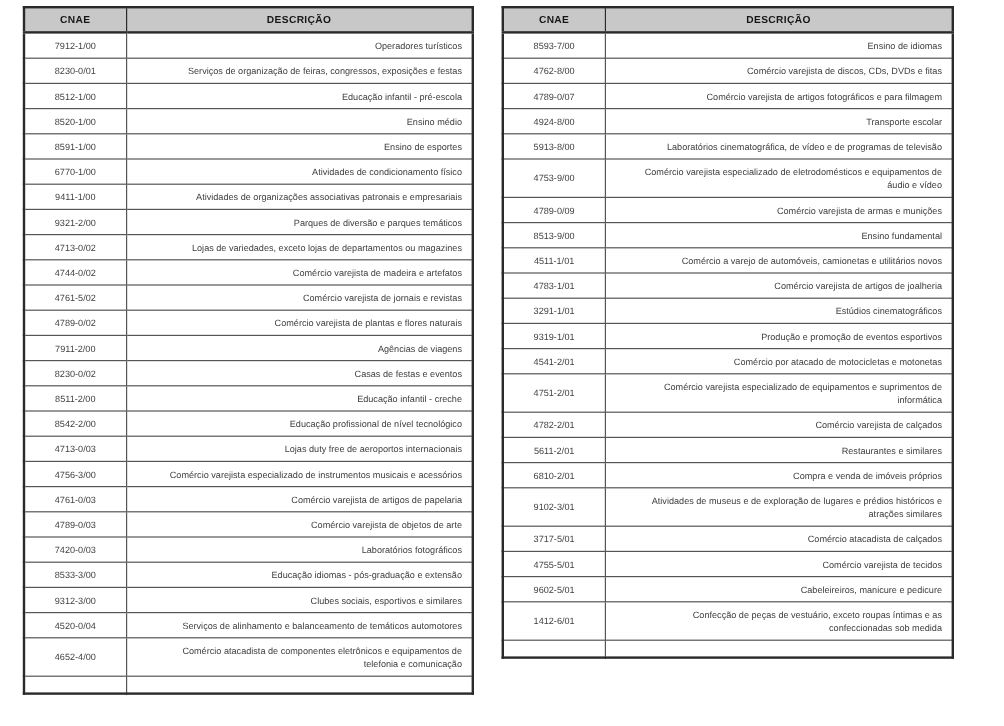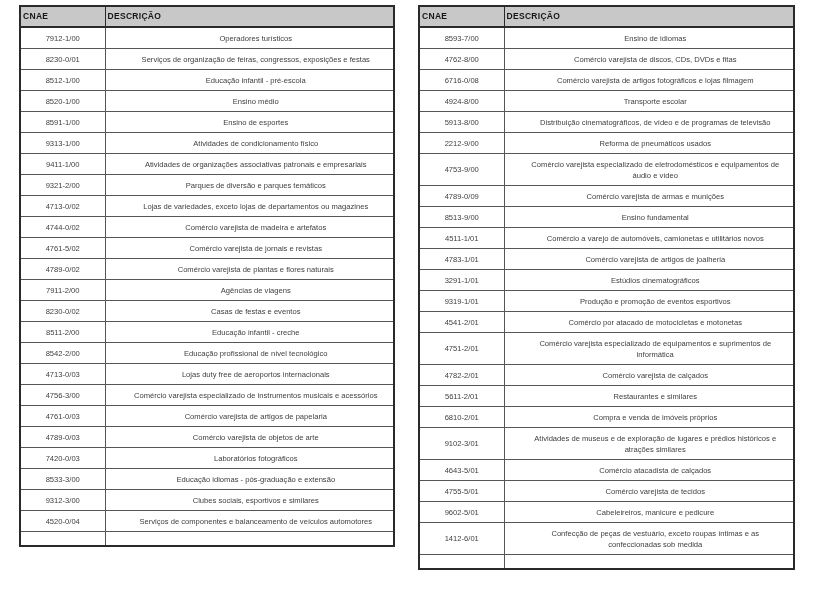--- a/index.html
+++ b/index.html
@@ -17,32 +17,32 @@
     border-collapse: collapse; table-layout: fixed;
     border: 2px solid #2a2a2a;
   }
   table.cnae-tbl.left  { left: 19px;  width: 376px; }
   table.cnae-tbl.right { left: 418px; width: 377px; }
   .cnae-tbl th {
     background: #c8c8c8;
     border: 1px solid #2a2a2a;
     border-bottom: 2px solid #2a2a2a;
     font-size: 8.5px; line-height: 11px; font-weight: bold;
-    color: #161616; text-align: left;
+    color: #161616; text-align: center;
     padding: 4px 2px; letter-spacing: 0.3px;
   }
   .cnae-tbl th.h-code { width: 85px; }
   .cnae-tbl td {
     border: 1px solid #565656;
     font-size: 7.6px; line-height: 11px;
     color: #414042; vertical-align: middle;
     padding: 4.5px 4px;
   }
   .cnae-tbl td.code { width: 85px; text-align: center; white-space: nowrap; margin-left: 16px; }
-  .cnae-tbl td.desc { text-align: center; padding-left: 21px; padding-right: 8px; }
+  .cnae-tbl td.desc { text-align: right; padding-left: 21px; padding-right: 8px; }
   .cnae-tbl td.filler { height: 14px; }
 </style>
 </head>
 <body>
 
 <div class="page">
 
   <table class="cnae-tbl left">
     <thead>
       <tr>
@@ -65,21 +65,21 @@
         </tr>
         <tr>
           <td class="code">8520-1/00</td>
           <td class="desc">Ensino médio</td>
         </tr>
         <tr>
           <td class="code">8591-1/00</td>
           <td class="desc">Ensino de esportes</td>
         </tr>
         <tr>
-          <td class="code">9313-1/00</td>
+          <td class="code">6770-1/00</td>
           <td class="desc">Atividades de condicionamento físico</td>
         </tr>
         <tr>
           <td class="code">9411-1/00</td>
           <td class="desc">Atividades de organizações associativas patronais e empresariais</td>
         </tr>
         <tr>
           <td class="code">9321-2/00</td>
           <td class="desc">Parques de diversão e parques temáticos</td>
         </tr>
@@ -138,21 +138,25 @@
         <tr>
           <td class="code">8533-3/00</td>
           <td class="desc">Educação idiomas - pós-graduação e extensão</td>
         </tr>
         <tr>
           <td class="code">9312-3/00</td>
           <td class="desc">Clubes sociais, esportivos e similares</td>
         </tr>
         <tr>
           <td class="code">4520-0/04</td>
-          <td class="desc">Serviços de componentes e balanceamento de veículos automotores</td>
+          <td class="desc">Serviços de alinhamento e balanceamento de temáticos automotores</td>
+        </tr>
+        <tr>
+          <td class="code">4652-4/00</td>
+          <td class="desc">Comércio atacadista de componentes eletrônicos e equipamentos de telefonia e comunicação</td>
         </tr>
         <tr>
           <td class="code filler"></td>
           <td class="desc filler"></td>
         </tr>
       </tbody>
   </table>
 
   <table class="cnae-tbl right">
     <thead>
@@ -164,34 +168,30 @@
     <tbody>
         <tr>
           <td class="code">8593-7/00</td>
           <td class="desc">Ensino de idiomas</td>
         </tr>
         <tr>
           <td class="code">4762-8/00</td>
           <td class="desc">Comércio varejista de discos, CDs, DVDs e fitas</td>
         </tr>
         <tr>
-          <td class="code">6716-0/08</td>
-          <td class="desc">Comércio varejista de artigos fotográficos e lojas filmagem</td>
+          <td class="code">4789-0/07</td>
+          <td class="desc">Comércio varejista de artigos fotográficos e para filmagem</td>
         </tr>
         <tr>
           <td class="code">4924-8/00</td>
           <td class="desc">Transporte escolar</td>
         </tr>
         <tr>
           <td class="code">5913-8/00</td>
-          <td class="desc">Distribuição cinematográficos, de vídeo e de programas de televisão</td>
-        </tr>
-        <tr>
-          <td class="code">2212-9/00</td>
-          <td class="desc">Reforma de pneumáticos usados</td>
+          <td class="desc">Laboratórios cinematográfica, de vídeo e de programas de televisão</td>
         </tr>
         <tr>
           <td class="code">4753-9/00</td>
           <td class="desc">Comércio varejista especializado de eletrodomésticos e equipamentos de áudio e vídeo</td>
         </tr>
         <tr>
           <td class="code">4789-0/09</td>
           <td class="desc">Comércio varejista de armas e munições</td>
         </tr>
         <tr>
@@ -232,21 +232,21 @@
         </tr>
         <tr>
           <td class="code">6810-2/01</td>
           <td class="desc">Compra e venda de imóveis próprios</td>
         </tr>
         <tr>
           <td class="code">9102-3/01</td>
           <td class="desc">Atividades de museus e de exploração de lugares e prédios históricos e atrações similares</td>
         </tr>
         <tr>
-          <td class="code">4643-5/01</td>
+          <td class="code">3717-5/01</td>
           <td class="desc">Comércio atacadista de calçados</td>
         </tr>
         <tr>
           <td class="code">4755-5/01</td>
           <td class="desc">Comércio varejista de tecidos</td>
         </tr>
         <tr>
           <td class="code">9602-5/01</td>
           <td class="desc">Cabeleireiros, manicure e pedicure</td>
         </tr>

